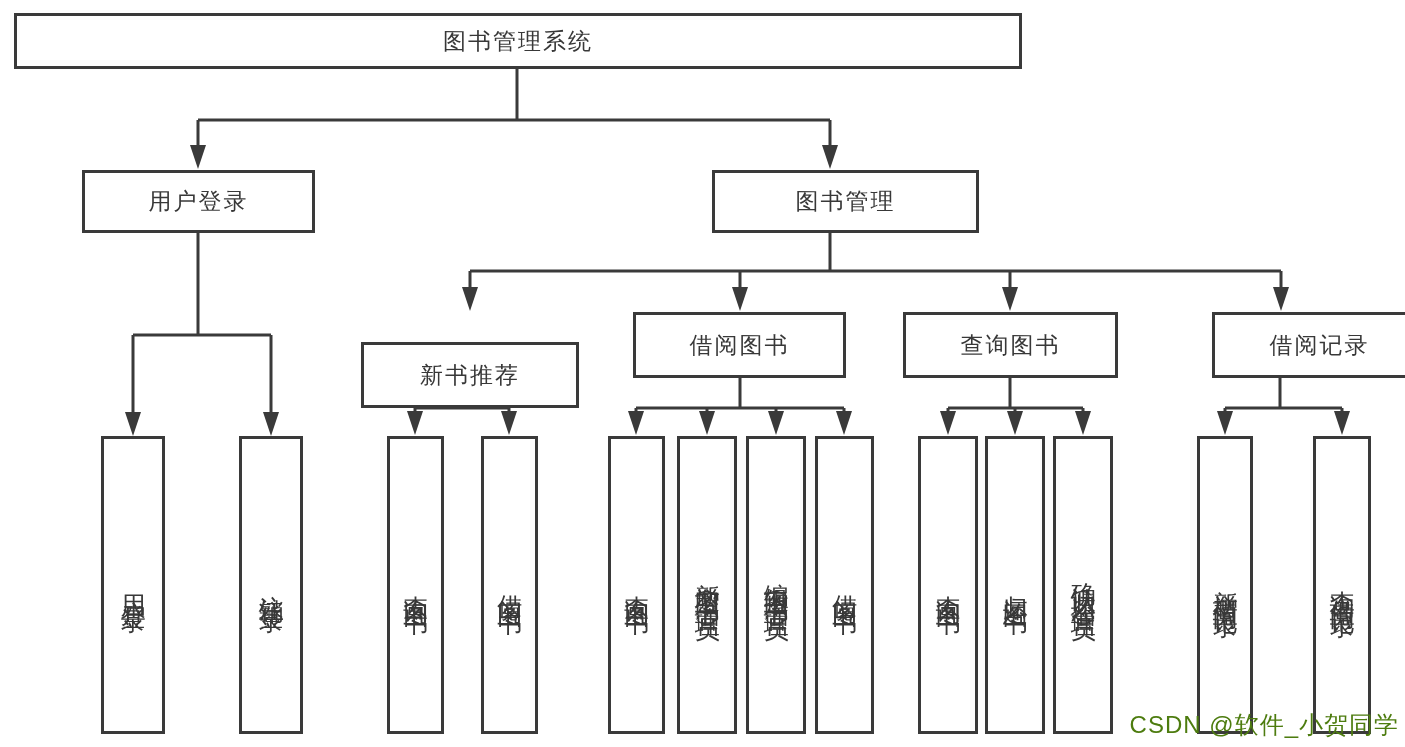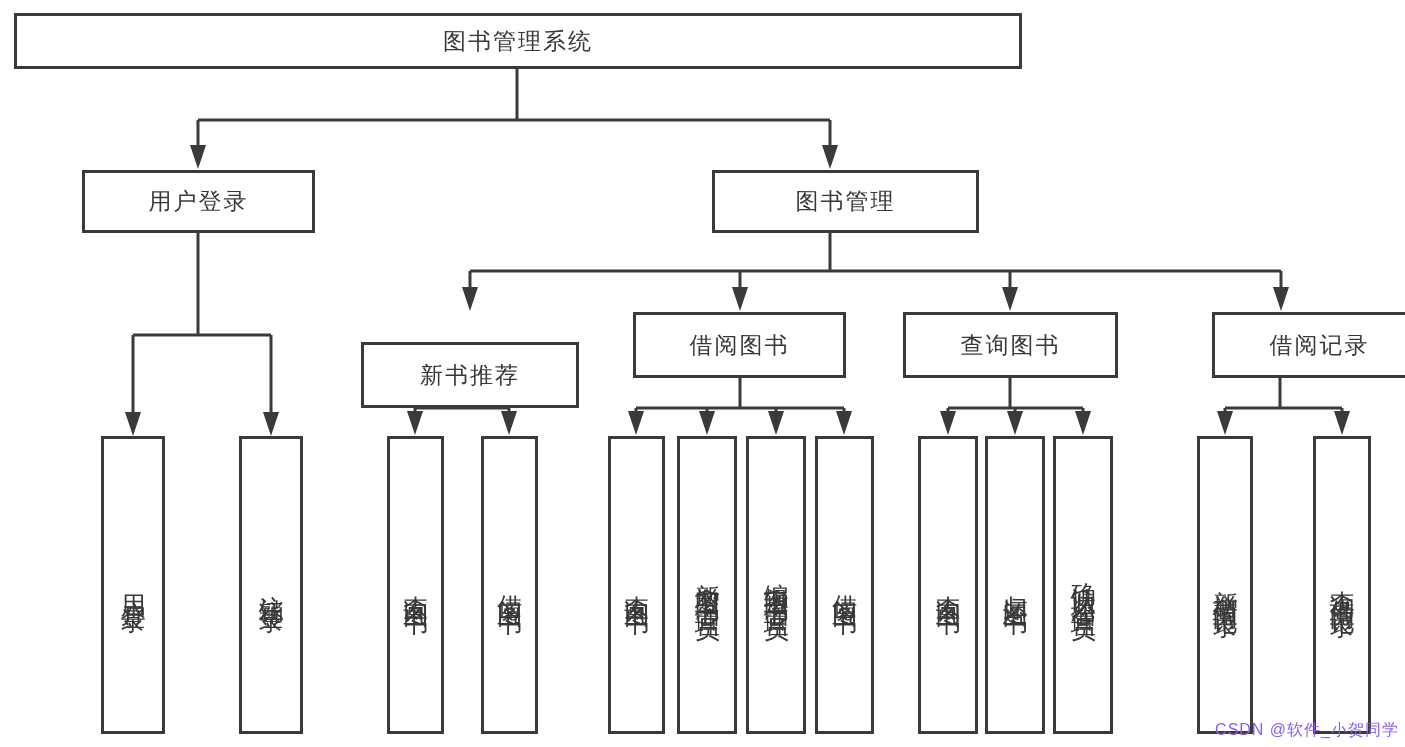--- a/index.html
+++ b/index.html
@@ -44,22 +44,22 @@
     text-orientation: mixed;
     font-size: 25px;
     letter-spacing: 5px;
     line-height: 1.1;
   }
   #watermark {
     position: absolute;
     right: 6px;
     bottom: 6px;
     z-index: 3;
-    color: #8b5cf6;
-    font-size: 16px;
+    color: #4d7c0f;
+    font-size: 24px;
     letter-spacing: 1px;
     white-space: nowrap;
   }
 </style>
 </head>
 <body>
 
 <div id="canvas">
 
   <svg id="connector-layer" viewBox="0 0 1405 747" xmlns="http://www.w3.org/2000/svg">

